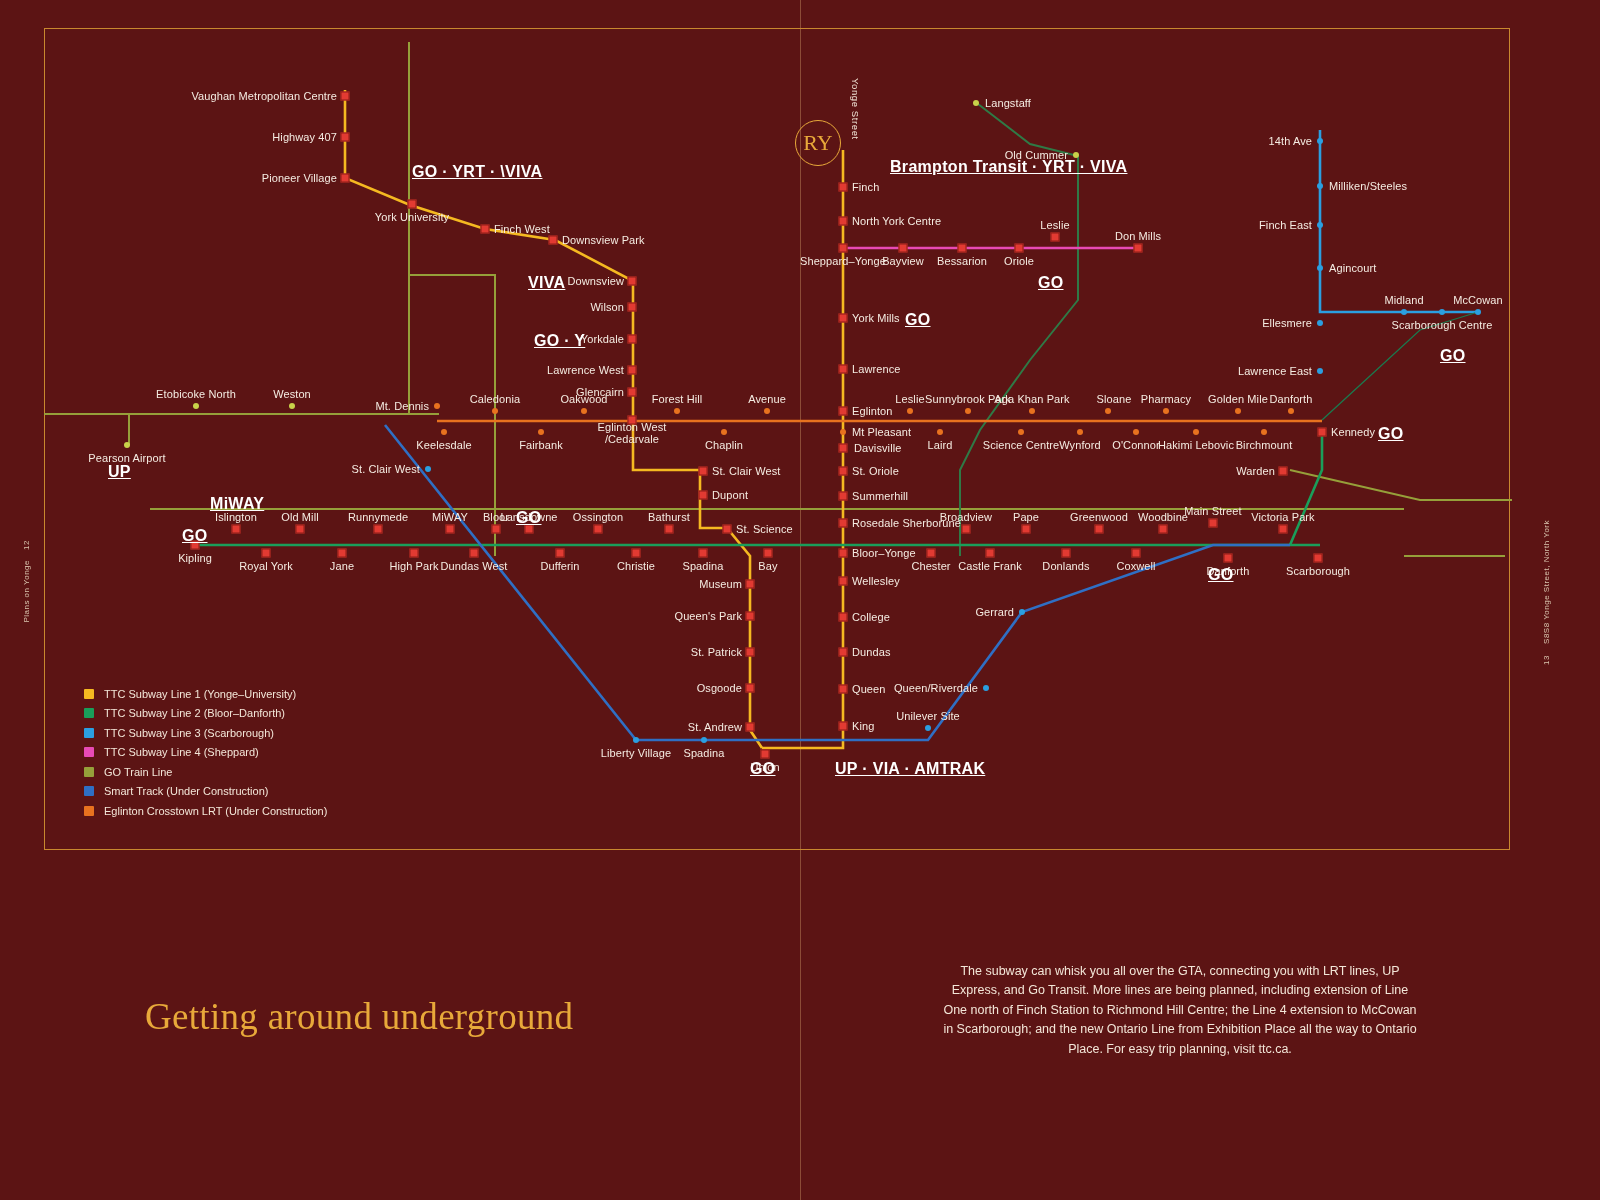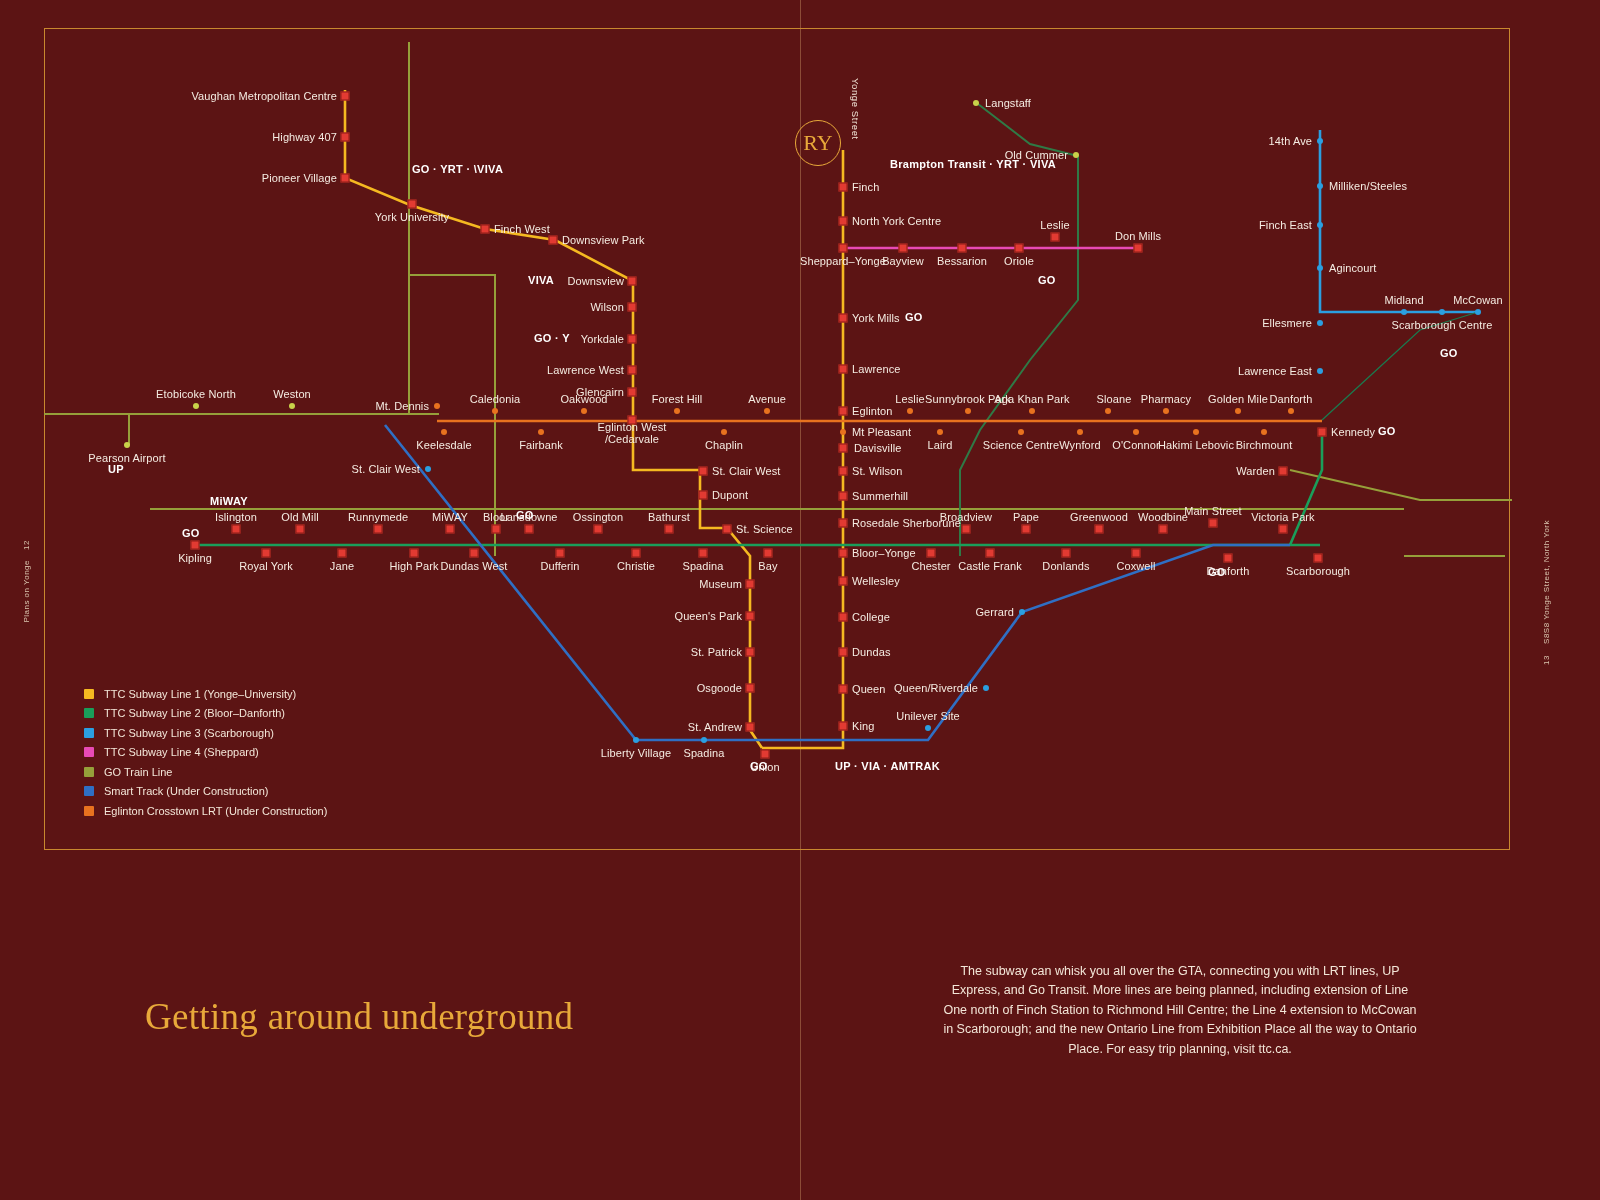--- a/index.html
+++ b/index.html
@@ -22,21 +22,21 @@
          font-size:37px;color:#e8a93a;letter-spacing:.3px;}
   .blurb{position:absolute;left:940px;top:962px;width:480px;font-size:12.5px;line-height:19.4px;
          color:#f3e6d8;text-align:center;}
   .sidetxt{position:absolute;font-size:8px;color:#d9c4ae;writing-mode:vertical-rl;transform:rotate(180deg);letter-spacing:.5px;}
   .stn{position:absolute;width:7px;height:7px;transform:translate(-50%,-50%);}
   .stn-red{background:#e23a32;border:1px solid #8b1d16;}
   .stn-dot{border-radius:50%;}
   .vert-txt{position:absolute;font-size:9.5px;color:#f3e6d8;writing-mode:vertical-rl;letter-spacing:.6px;}
   .monogram{position:absolute;left:795px;top:120px;width:44px;height:44px;border:1.5px solid #e8a93a;border-radius:50%;
             color:#e8a93a;font-family:"Liberation Serif",serif;font-size:22px;line-height:44px;text-align:center;}
-  .logo{position:absolute;color:#fff;font-weight:bold;font-size:11px;letter-spacing:.3px;white-space:nowrap;}
+  .logo{position:absolute;color:#fff;font-weight:bold;font-size:16px;letter-spacing:.3px;white-space:nowrap;text-decoration:underline;}
 </style>
 </head>
 <body>
 
 <div id="root">
   <div class="fold-v"></div>
   <div class="frame"></div>
 
   <div class="sidetxt" style="left:22px;top:560px;">Plans on Yonge</div>
   <div class="sidetxt" style="left:22px;top:540px;">12</div>
@@ -149,21 +149,21 @@
       <div class="station-label lbl-l" style="left: 985px; top: 103px;">Langstaff</div>
       <div class="stn stn-red" style="left: 843px; top: 318px;"></div>
       <div class="station-label lbl-l" style="left: 852px; top: 318px;">York Mills</div>
       <div class="stn stn-red" style="left: 843px; top: 369px;"></div>
       <div class="station-label lbl-l" style="left: 852px; top: 369px;">Lawrence</div>
       <div class="stn stn-red" style="left: 843px; top: 411px;"></div>
       <div class="station-label lbl-l" style="left: 852px; top: 411px;">Eglinton</div>
       <div class="stn stn-red" style="left: 843px; top: 448px;"></div>
       <div class="station-label lbl-l" style="left: 854px; top: 448px;">Davisville</div>
       <div class="stn stn-red" style="left: 843px; top: 471px;"></div>
-      <div class="station-label lbl-l" style="left: 852px; top: 471px;">St. Wilson</div>
+      <div class="station-label lbl-l" style="left: 852px; top: 471px;">St. Oriole</div>
       <div class="stn stn-red" style="left: 843px; top: 496px;"></div>
       <div class="station-label lbl-l" style="left: 852px; top: 496px;">Summerhill</div>
       <div class="stn stn-red" style="left: 843px; top: 523px;"></div>
       <div class="station-label lbl-l" style="left: 852px; top: 523px;">Rosedale Sherborune</div>
       <div class="stn stn-red" style="left: 843px; top: 553px;"></div>
       <div class="station-label lbl-l" style="left: 852px; top: 553px;">Bloor–Yonge</div>
       <div class="stn stn-red" style="left: 843px; top: 581px;"></div>
       <div class="station-label lbl-l" style="left: 852px; top: 581px;">Wellesley</div>
       <div class="stn stn-red" style="left: 843px; top: 617px;"></div>
       <div class="station-label lbl-l" style="left: 852px; top: 617px;">College</div>

